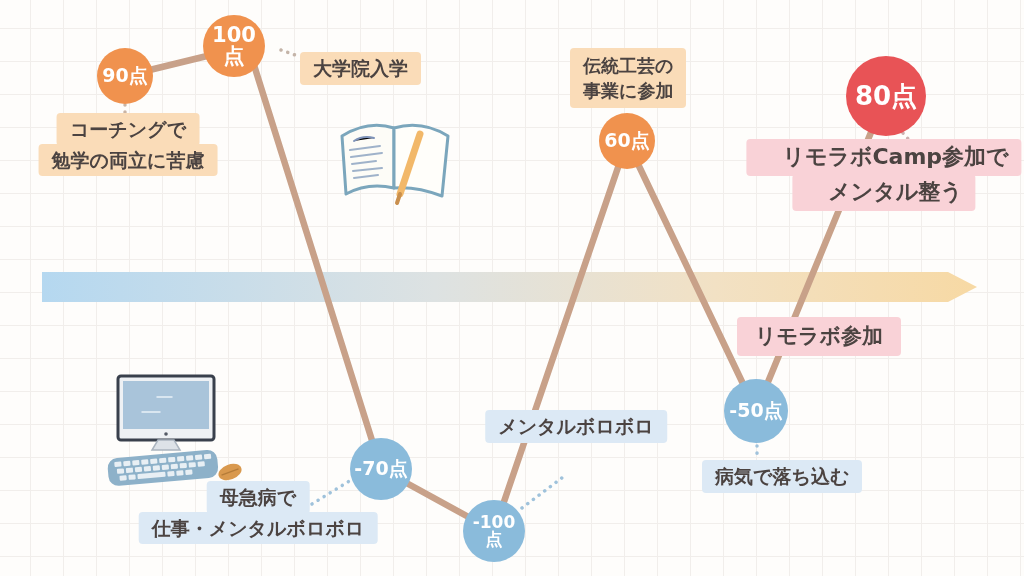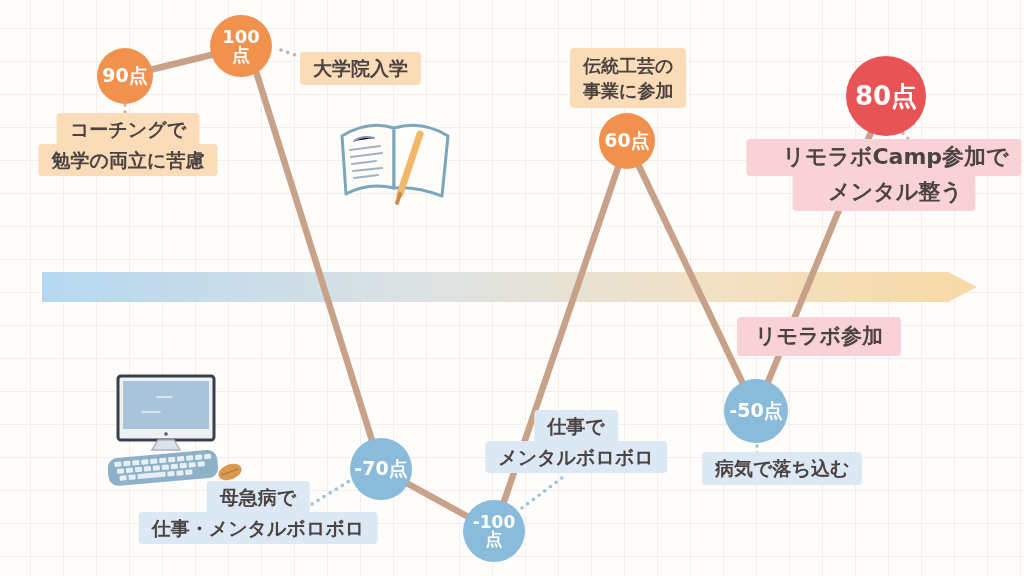--- a/index.html
+++ b/index.html
@@ -15,21 +15,21 @@
   }
   #chart-svg{position:absolute;left:0;top:0;z-index:1;}
   .tag{
     position:absolute;z-index:2;display:inline-block;
     padding:3px 13px;border-radius:4px;
     font-weight:bold;font-size:18px;color:#4b4341;line-height:1.4;
     white-space:nowrap;text-align:center;
   }
   .tag.orange{background:#FADCB8;}
   .tag.pink{background:#F9D2D7;padding-left:36px;}
-  .tag.blue{background:#DCE9F5;}
+  .tag.blue{background:#DCE9F5;margin-top:8px;}
   .stack{
     position:absolute;z-index:2;display:flex;flex-direction:column;align-items:center;
     transform:translateX(-50%);
     font-weight:bold;color:#4b4341;
   }
   .stack .tag{position:static;margin-top:-2px;font-size:inherit;}
   .node{
     position:absolute;z-index:3;border-radius:50%;
     display:flex;flex-direction:column;align-items:center;justify-content:center;
     color:#ffffff;font-weight:bold;line-height:1.02;text-align:center;
@@ -144,31 +144,30 @@
   </div>
 
   <div class="tag pink" style="left:737px;top:317px;font-size:21px;padding:5px 18px">リモラボ参加</div>
 
   <div class="stack" style="left:258px;top:483px;font-size:19px">
     <span class="tag blue">母急病で</span>
     <span class="tag blue">仕事・メンタルボロボロ</span>
   </div>
 
   <div class="stack" style="left:576px;top:412px;font-size:19px">
-    <span class="tag blue">仕事で</span>
     <span class="tag blue">メンタルボロボロ</span>
   </div>
 
   <div class="tag blue" style="left:702px;top:452px;font-size:19px">病気で落ち込む</div>
 
   <div class="node" style="left:97px;top:48px;width:56px;height:56px;background:#F0924E;font-size:19px">
     <span>90点</span>
   </div>
 
-  <div class="node" style="left:210px;top:15px;width:62px;height:62px;background:#F0924E;font-size:18px">
+  <div class="node" style="left:203px;top:15px;width:62px;height:62px;background:#F0924E;font-size:21px">
     <span>100</span>
     <span>点</span>
   </div>
 
   <div class="node" style="left:350px;top:438px;width:62px;height:62px;background:#8ABBDB;font-size:19px">
     <span>-70点</span>
   </div>
 
   <div class="node" style="left:463px;top:500px;width:62px;height:62px;background:#8ABBDB;font-size:17px">
     <span>-100</span>

